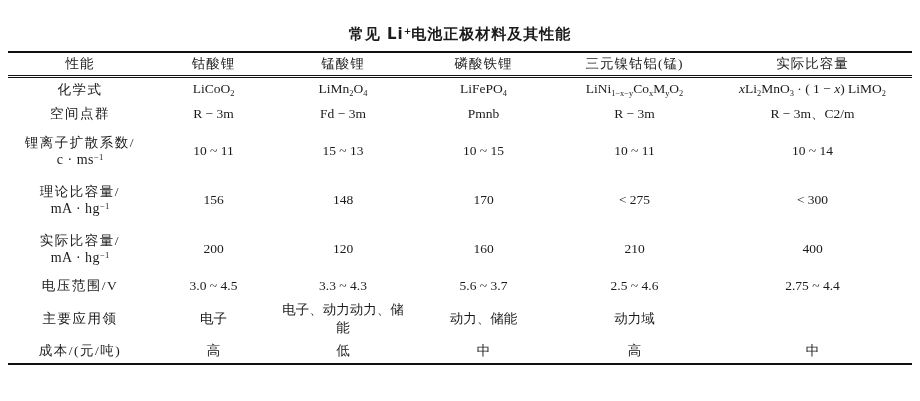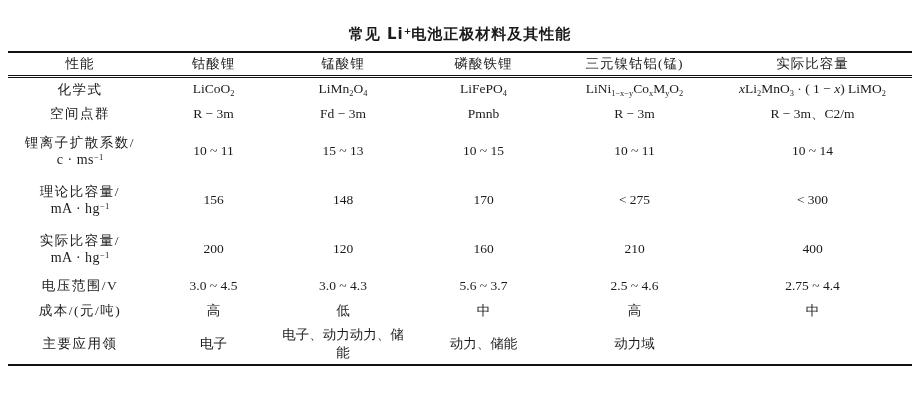--- a/index.html
+++ b/index.html
@@ -107,36 +107,36 @@
         </th>
         <td>200</td>
         <td>120</td>
         <td>160</td>
         <td>210</td>
         <td>400</td>
       </tr>
       <tr>
         <th class="rowlabel">电压范围/V</th>
         <td>3.0 ~ 4.5</td>
-        <td>3.0 ~ 4.3</td>
+        <td>3.3 ~ 4.3</td>
         <td>5.6 ~ 3.7</td>
         <td>2.5 ~ 4.6</td>
         <td>2.75 ~ 4.4</td>
+      </tr>
+      <tr>
+        <th class="rowlabel">主要应用领</th>
+        <td>电子</td>
+        <td>电子、动力动力、储能</td>
+        <td>动力、储能</td>
+        <td>动力域</td>
+        <td></td>
       </tr>
       <tr>
         <th class="rowlabel">成本/(元/吨)</th>
         <td>高</td>
         <td>低</td>
         <td>中</td>
         <td>高</td>
         <td>中</td>
       </tr>
-      <tr>
-        <th class="rowlabel">主要应用领</th>
-        <td>电子</td>
-        <td>电子、动力动力、储能</td>
-        <td>动力、储能</td>
-        <td>动力域</td>
-        <td></td>
-      </tr>
     </tbody>
   </table>
 </div>
 
 </body></html>

